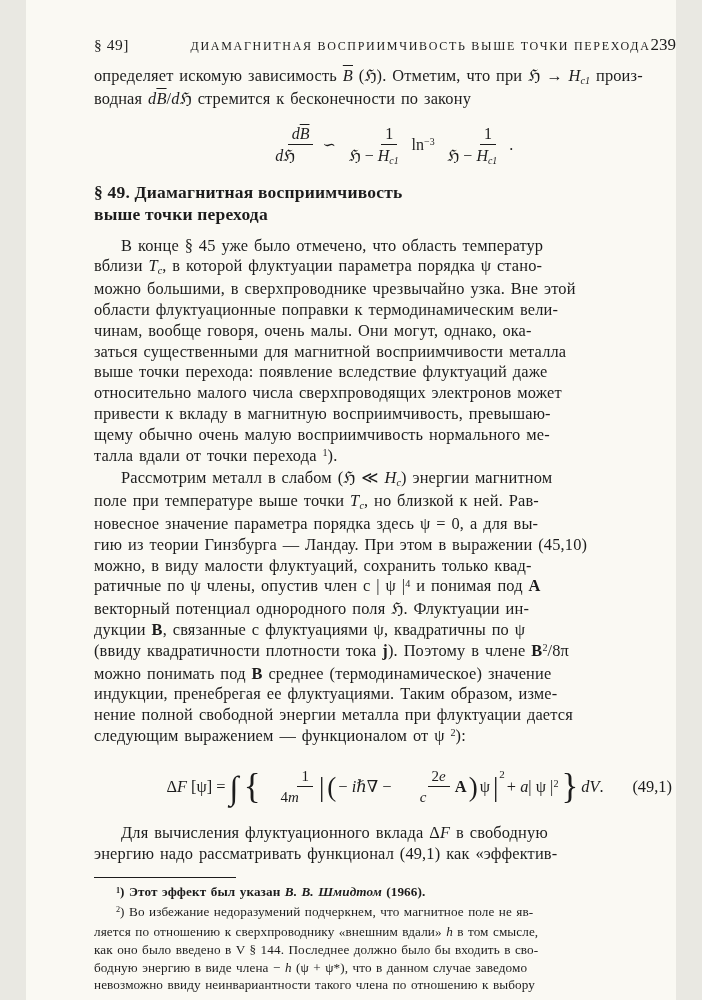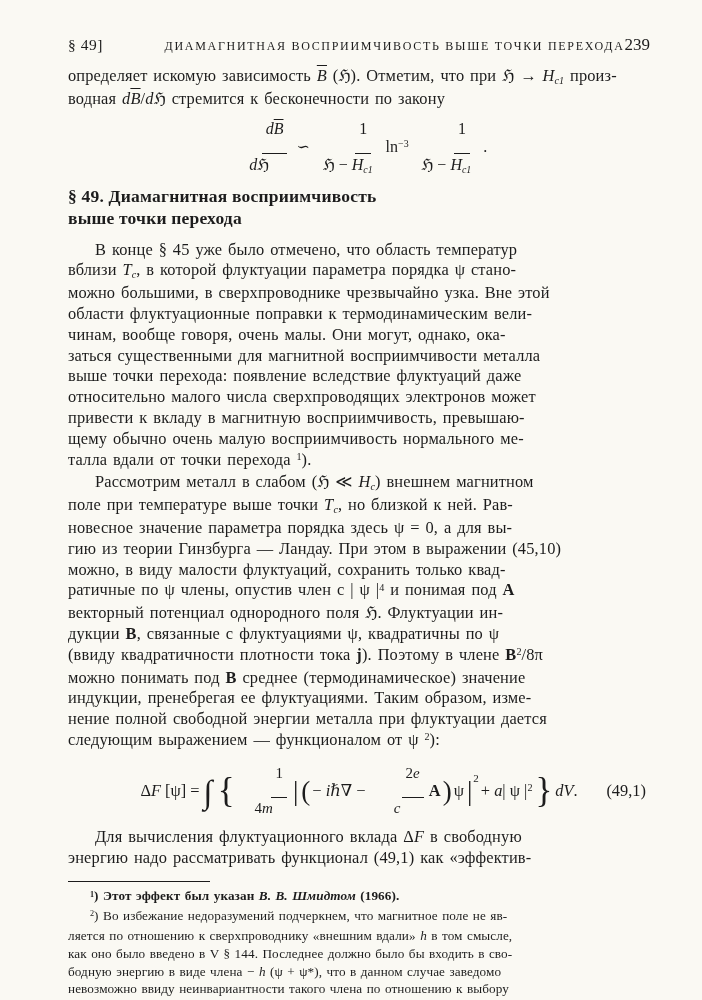--- a/index.html
+++ b/index.html
@@ -1,17 +1,17 @@
 <!DOCTYPE html>
 <html><head>
 <meta charset="utf-8">
 <style>
   html,body{margin:0;padding:0;background:#e9e8e2;}
   .page{
-    position:relative;width:702px;height:1000px;margin:0 auto;
+    position:relative;width:650px;height:1000px;margin:0 auto;
     background:#faf9f3;color:#1c1c1c;
     font-family:"Liberation Serif","DejaVu Serif",serif;
     overflow:hidden;
   }
   .content{position:absolute;left:68px;top:0;width:582px;}
 
   
   .header{display:flex;align-items:baseline;padding-top:35px;}
   .header .sec{font-size:15.5px;letter-spacing:.5px;white-space:nowrap;}
   .header .running{flex:1;text-align:right;font-size:12px;letter-spacing:1.7px;white-space:nowrap;}
@@ -27,21 +27,21 @@
   .s-n{}
   .s-i{font-style:italic;}
   .s-b{font-weight:700;}
   .s-ov{font-style:italic;text-decoration:overline;}
   .s-sup{font-size:62%;position:relative;top:-0.45em;letter-spacing:0;}
   .s-isub{font-size:62%;font-style:italic;position:relative;top:0.28em;letter-spacing:0;}
 
   
   .df1{margin:9px 0 7px;display:flex;justify-content:center;align-items:center;gap:8px;font-size:16px;min-height:52px;word-spacing:0;}
   .frac{display:inline-flex;flex-direction:column;align-items:center;line-height:1.22;text-align:center;}
-  .fnum{border-bottom:1.3px solid #1c1c1c;padding:0 4px 15px;margin-left:31px;}
+  .fnum{border-bottom:1.3px solid #1c1c1c;padding:0 4px 1px;margin-left:31px;}
   .fden{padding:1px 4px 0;}
   .op{padding:0 1px;}
 
   .heading{margin-top:10px;font-weight:700;font-size:17.5px;line-height:22px;letter-spacing:.2px;}
 
   .f2wrap{position:relative;margin:11px 0 9px;display:flex;align-items:center;justify-content:center;min-height:54px;}
   .f2{display:inline-flex;align-items:center;font-size:16.4px;gap:2px;word-spacing:0;}
   .f2 .frac{font-size:15px;margin:0 3px;}
   .eqnum{position:absolute;right:4px;top:50%;transform:translateY(-50%);font-size:16.4px;}
   .intg{font-size:33px;line-height:0;position:relative;top:1px;padding:0 2px;}
@@ -106,21 +106,21 @@
         <div class="tl"><span class="s-n">чинам, вообще говоря, очень малы. Они могут, однако, ока-</span></div>
         <div class="tl"><span class="s-n">заться существенными для магнитной восприимчивости металла</span></div>
         <div class="tl"><span class="s-n">выше точки перехода: появление вследствие флуктуаций даже</span></div>
         <div class="tl"><span class="s-n">относительно малого числа сверхпроводящих электронов может</span></div>
         <div class="tl"><span class="s-n">привести к вкладу в магнитную восприимчивость, превышаю-</span></div>
         <div class="tl"><span class="s-n">щему обычно очень малую восприимчивость нормального ме-</span></div>
         <div class="tl"><span class="s-n">талла вдали от точки перехода </span><span class="s-sup">1</span><span class="s-n">).</span></div>
       </div>
 
     <div class="body p2">
-        <div class="tl ind"><span class="s-n">Рассмотрим металл в слабом (ℌ ≪ </span><span class="s-i">H</span><span class="s-isub">c</span><span class="s-n">) внешнем магнитном</span></div>
+        <div class="tl ind"><span class="s-n">Рассмотрим металл в слабом (ℌ ≪ </span><span class="s-i">H</span><span class="s-isub">c</span><span class="s-n">) энергии магнитном</span></div>
         <div class="tl"><span class="s-n">поле при температуре выше точки </span><span class="s-i">T</span><span class="s-isub">c</span><span class="s-n">, но близкой к ней. Рав-</span></div>
         <div class="tl"><span class="s-n">новесное значение параметра порядка здесь ψ = 0, а для вы-</span></div>
         <div class="tl"><span class="s-n">гию из теории Гинзбурга — Ландау. При этом в выражении (45,10)</span></div>
         <div class="tl"><span class="s-n">можно, в виду малости флуктуаций, сохранить только квад-</span></div>
         <div class="tl"><span class="s-n">ратичные по ψ члены, опустив член с | ψ |</span><span class="s-sup">4</span><span class="s-n"> и понимая под </span><span class="s-b">A</span></div>
         <div class="tl"><span class="s-n">векторный потенциал однородного поля ℌ. Флуктуации ин-</span></div>
         <div class="tl"><span class="s-n">дукции </span><span class="s-b">B</span><span class="s-n">, связанные с флуктуациями ψ, квадратичны по ψ</span></div>
         <div class="tl"><span class="s-n">(ввиду квадратичности плотности тока </span><span class="s-b">j</span><span class="s-n">). Поэтому в члене </span><span class="s-b">B</span><span class="s-sup">2</span><span class="s-n">/8π</span></div>
         <div class="tl"><span class="s-n">можно понимать под </span><span class="s-b">B</span><span class="s-n"> среднее (термодинамическое) значение</span></div>
         <div class="tl"><span class="s-n">индукции, пренебрегая ее флуктуациями. Таким образом, изме-</span></div>

